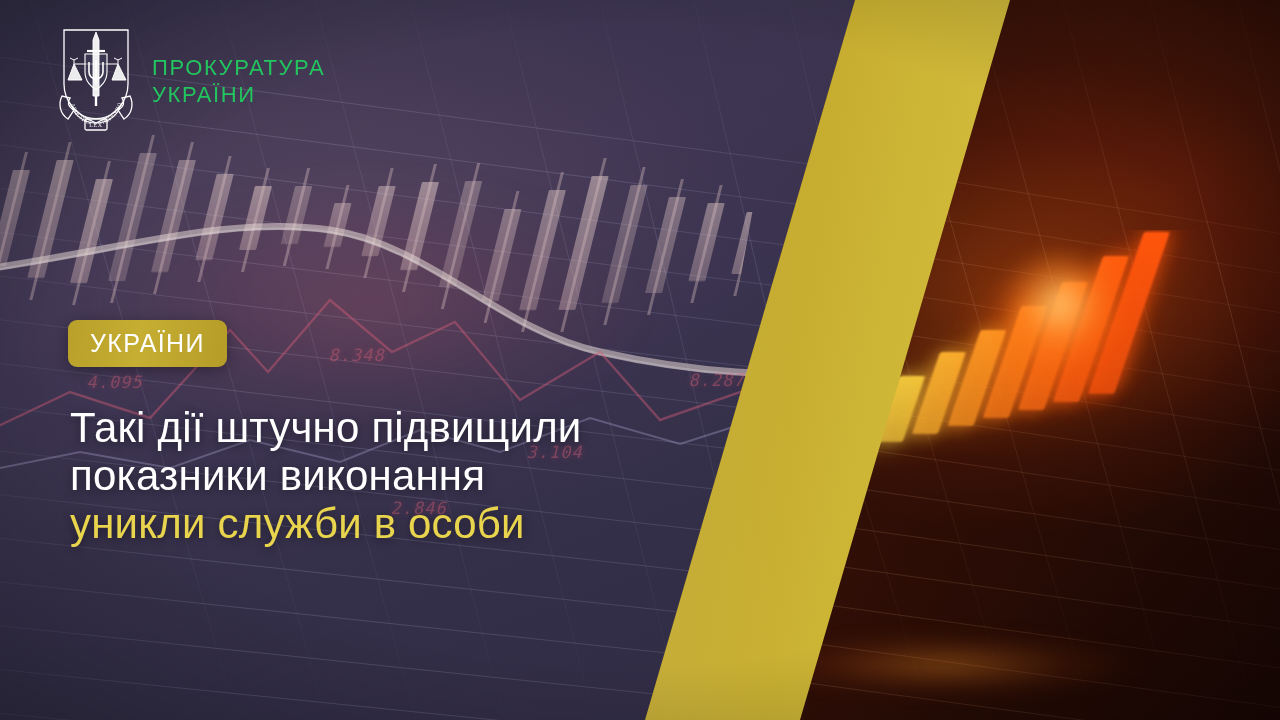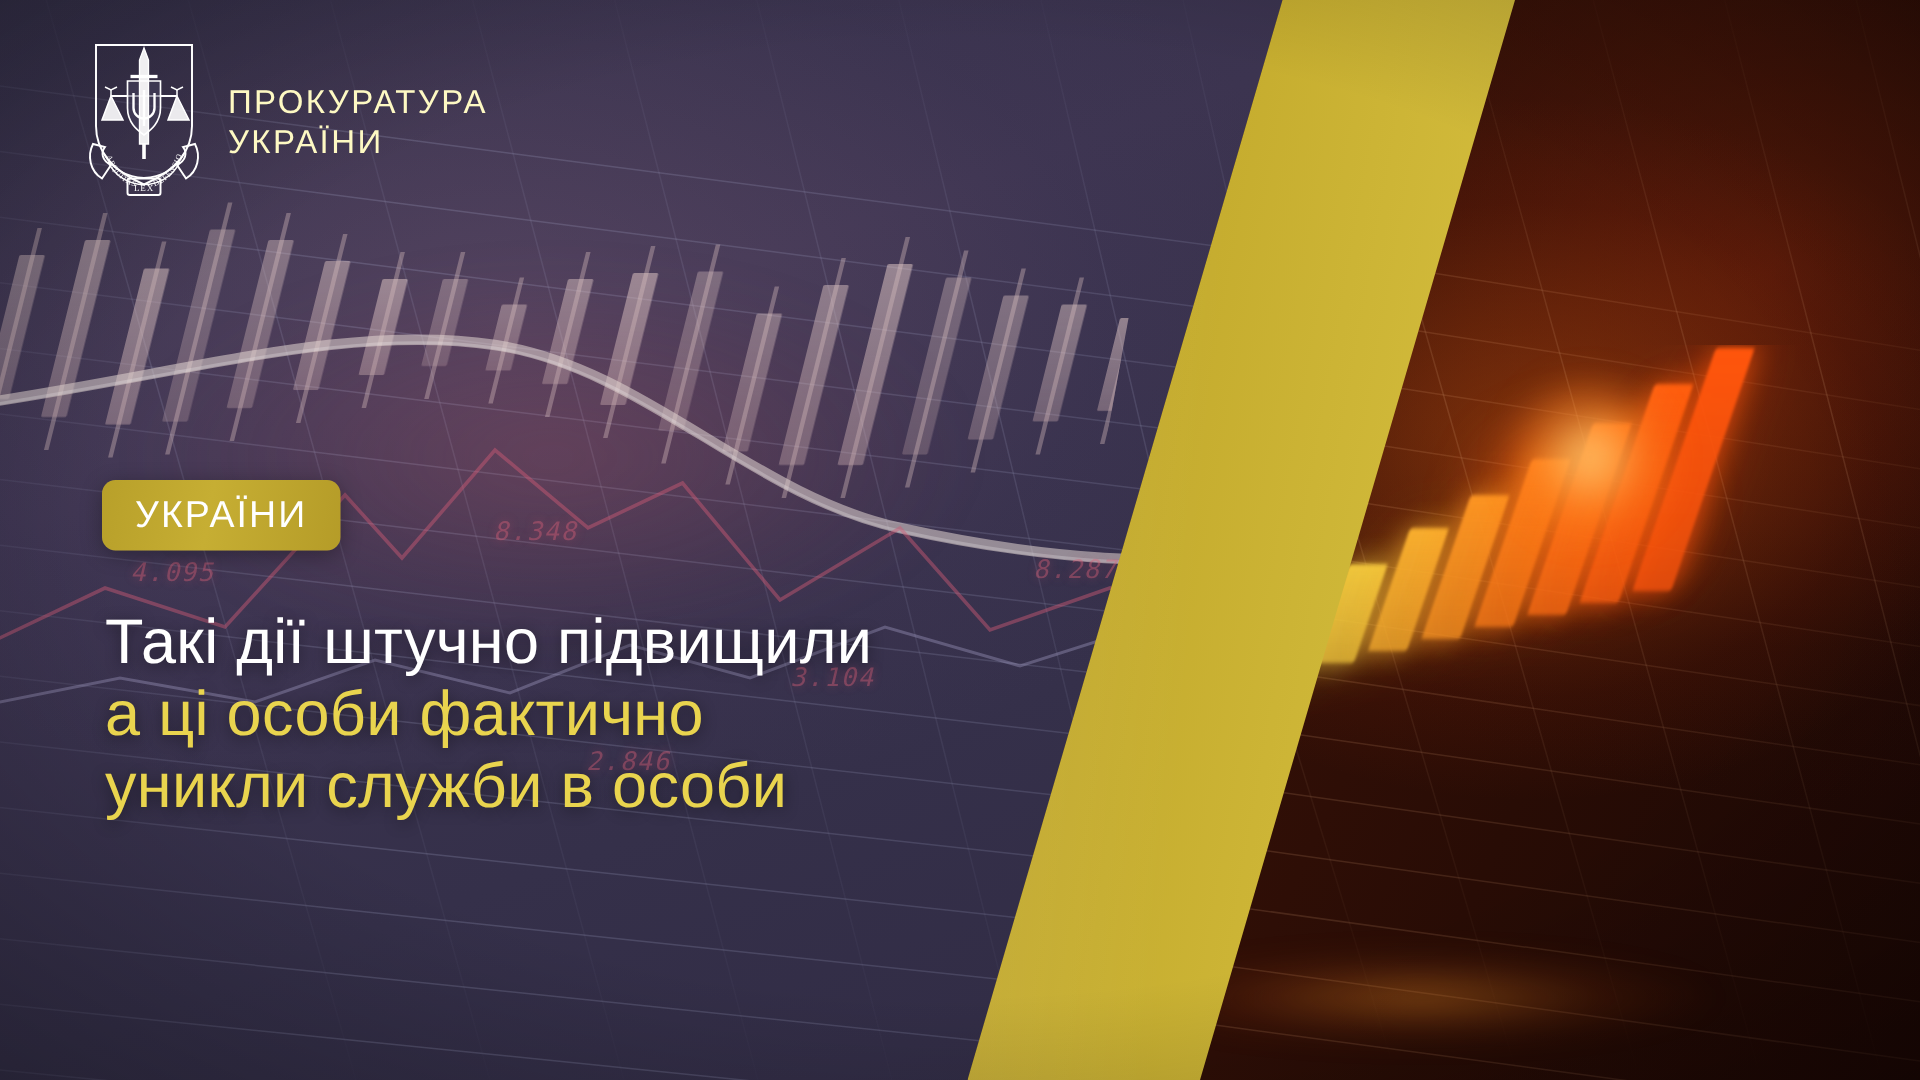--- a/index.html
+++ b/index.html
@@ -100,21 +100,21 @@
 
   .ghost-num{position:absolute;color:rgba(214,96,120,.42);font-family:"DejaVu Sans Mono",monospace;
     font-size:17px;letter-spacing:1px;transform:skewX(-13deg);text-shadow:0 0 6px rgba(200,80,110,.35);}
 
   .vignette{position:absolute;inset:0;pointer-events:none;
     background:radial-gradient(ellipse 85% 85% at 50% 48%, rgba(0,0,0,0) 52%, rgba(0,0,0,.42) 100%);}
 
   
   .logo{position:absolute;left:56px;top:24px;display:flex;align-items:center;gap:16px;}
   .emblem{width:80px;height:114px;}
-  .logo-text{color:#fef9c3;font-size:22px;line-height:27px;letter-spacing:1.6px;font-weight:400;}
+  .logo-text{color:#22c55e;font-size:22px;line-height:27px;letter-spacing:1.6px;font-weight:400;}
 
   
   .badge{position:absolute;left:68px;top:320px;height:47px;display:flex;align-items:center;
     padding:0 22px;border-radius:9px;
     background:linear-gradient(100deg,#B8A02A 0%,#C6AE33 45%,#B59C28 100%);
     box-shadow:0 3px 14px rgba(0,0,0,.32);}
   .badge span{color:#FFFFFF;font-size:25px;letter-spacing:1.4px;}
 
   
   .headline{position:absolute;left:70px;top:404px;width:680px;}
@@ -308,17 +308,17 @@
       <div>УКРАЇНИ</div>
     </div>
   </div>
 
   <div class="badge">
     <span>УКРАЇНИ</span>
   </div>
 
   <div class="headline" id="headline">
       <div class="hline white">Такі дії штучно підвищили</div>
-      <div class="hline gold">а ці особи фактично</div>
+      <div class="hline white">показники виконання</div>
       <div class="hline gold">уникли служби в особи</div>
     </div>
 
 </div>
 
 </body></html>

